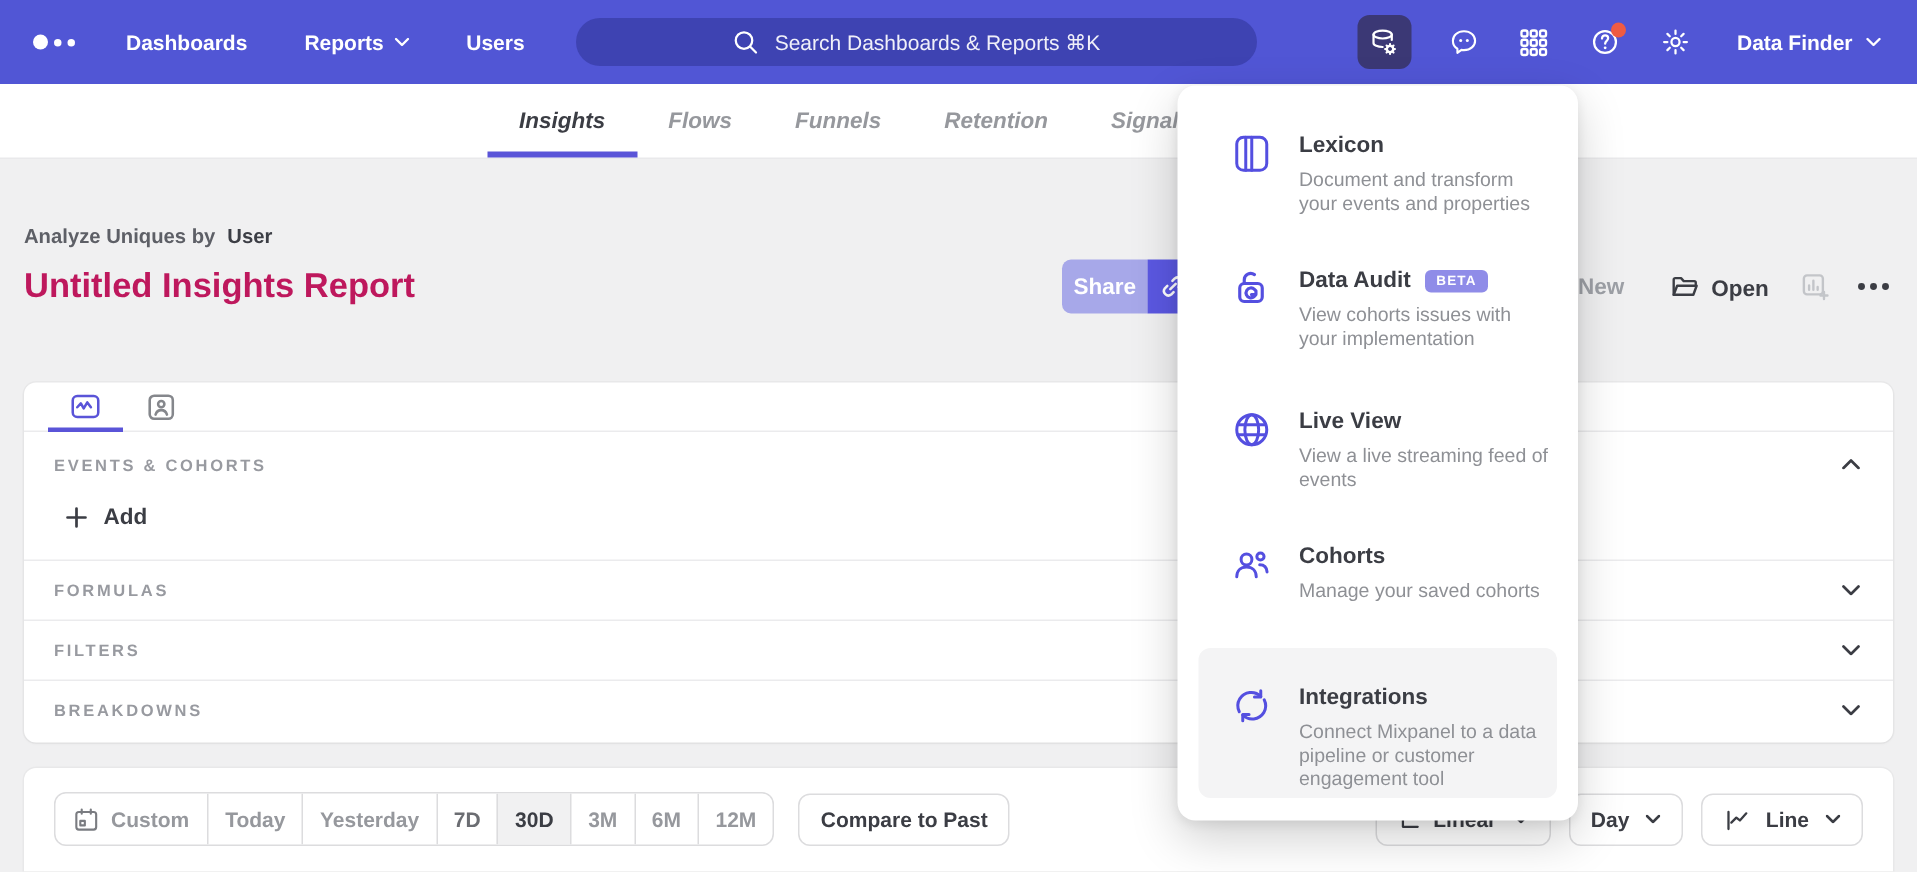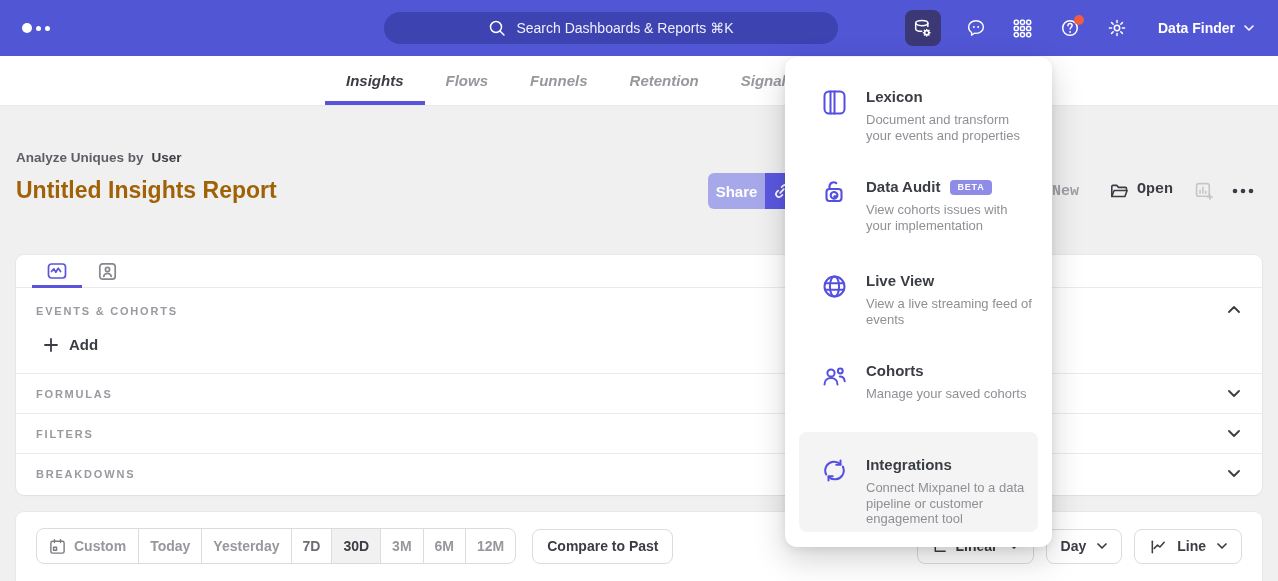--- a/index.html
+++ b/index.html
@@ -41,28 +41,28 @@
     position:absolute; top:56px; left:0; right:0; height:50px; background:#fff;
     border-bottom:1px solid #e9e9eb; display:flex; padding-left:325px; z-index:1;font-style:italic;
   }
   .tab { padding:0 21px; display:flex; align-items:center; font-size:15px; color:#96989d; font-weight:600; position:relative; cursor:pointer; white-space:nowrap; }
   .tab.active { color:#3b3d44; font-weight:700; }
   .tab.active::after { content:''; position:absolute; left:0; right:0; bottom:0; height:4px; background:#5a54d8; }
 
   
   .analyze-line { position:absolute; left:16px; top:150px; font-size:13.5px; font-weight:600; color:#5d5f66; }
   .analyze-entity { color:#3c3e45; font-weight:700; margin-left:8px; cursor:pointer; }
-  .report-title { position:absolute; left:16px; top:177px; font-size:23px; font-weight:700; color:#a16207; cursor:text; }
+  .report-title { position:absolute; left:16px; top:177px; font-size:23px; font-weight:700; color:#be185d; cursor:text; }
 
   .share-group { position:absolute; left:696px; top:173px; height:36px; display:flex; z-index:5; }
   .share-btn { width:57px; background:#a7a8e9; color:#fff; font-size:15px; font-weight:600; border:none; border-radius:6px 0 0 6px; cursor:pointer; font-family:inherit;margin-left:12px; }
   .link-btn { width:34px; background:#5b58e2; color:#fff; border:none; border-radius:0 6px 6px 0; cursor:pointer; display:flex; align-items:center; justify-content:center; }
 
   .header-toolbar { position:absolute; left:1029px; top:173px; height:36px; display:flex; align-items:center; z-index:5; }
-  .tool-btn { display:flex; align-items:flex-start; gap:8px; cursor:pointer; background:none; border:none; font-family:Liberation Mono, monospace; }
+  .tool-btn { display:flex; align-items:flex-end; gap:8px; cursor:pointer; background:none; border:none; font-family:Liberation Sans, sans-serif; }
   .new-btn { color:#9da0a6; font-size:15px; font-weight:600; }
   .open-btn { color:#3b3d44; font-size:15px; font-weight:700; margin-left:30px; }
   .chart-add { margin-left:22px; color:#c3c5c9; cursor:pointer; }
   .more-dots { margin-left:17px; color:#3b3d44; cursor:pointer; }
 
   
   .query-card {
     position:absolute; left:16px; top:255px; width:1246px; height:240px;
     background:#fff; border-radius:8px; box-shadow:0 0 0 1px rgba(0,0,0,0.03), 0 1px 2px rgba(0,0,0,0.04);
     z-index:2;
@@ -118,20 +118,34 @@
   .mi-1 { top:30px; } .mi-2 { top:120px; } .mi-3 { top:214px; } .mi-4 { top:304px; } .mi-5 { top:398px; }
 </style>
 </head>
 <body>
 
 <div class="navbar">
   <div class="logo">
     <span class="d1"></span>
       <span class="d2"></span>
       <span class="d2"></span>
+  </div>
+  <div class="nav-links">
+    <div class="nav-link">
+      <span>Dashboards</span>
+    </div>
+    <div class="nav-link">
+      <span>Reports</span>
+      <svg width="10" height="6" viewBox="0 0 10 6" fill="none" stroke="#fff" stroke-width="1.6" stroke-linecap="round" stroke-linejoin="round">
+          <path d="M1 1l4 4 4-4"></path>
+        </svg>
+    </div>
+    <div class="nav-link">
+      <span>Users</span>
+    </div>
   </div>
   <div class="search-bar">
     <svg width="18" height="18" viewBox="0 0 18 18" fill="none" stroke="#fff" stroke-width="1.5" stroke-linecap="round">
         <circle cx="8" cy="8" r="5.5"></circle>
         <path d="M12.2 12.2L16 16"></path>
       </svg>
     <span>Search Dashboards &amp; Reports ⌘K</span>
   </div>
   <div class="nav-right">
     <div class="nav-icon-box active">

